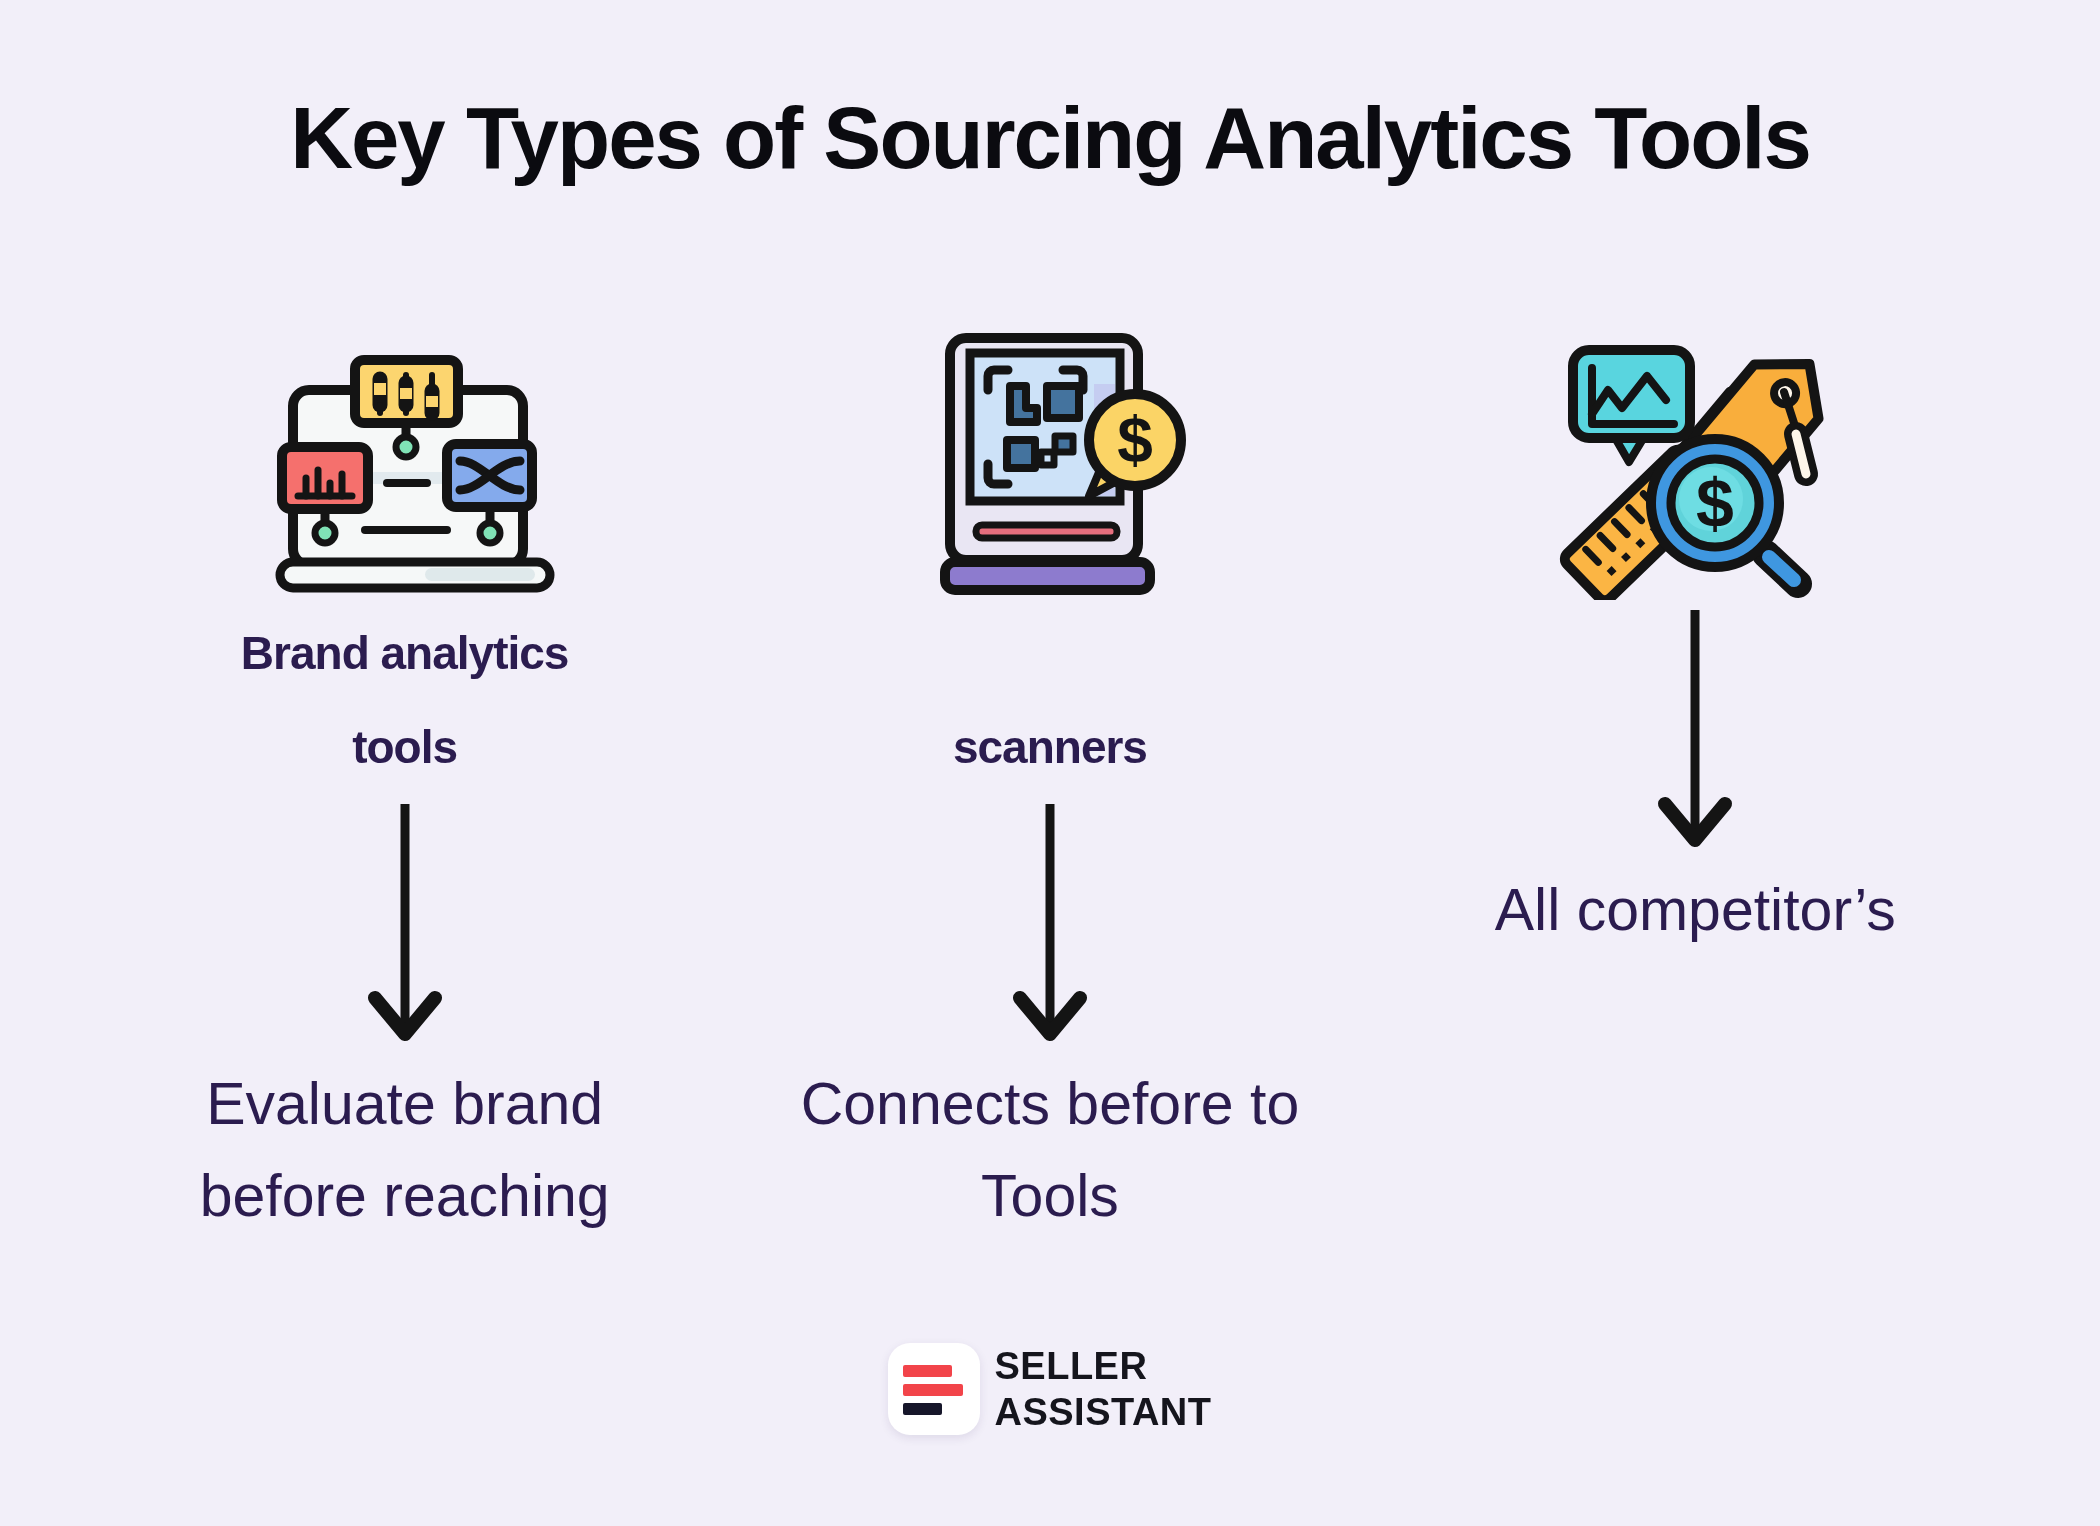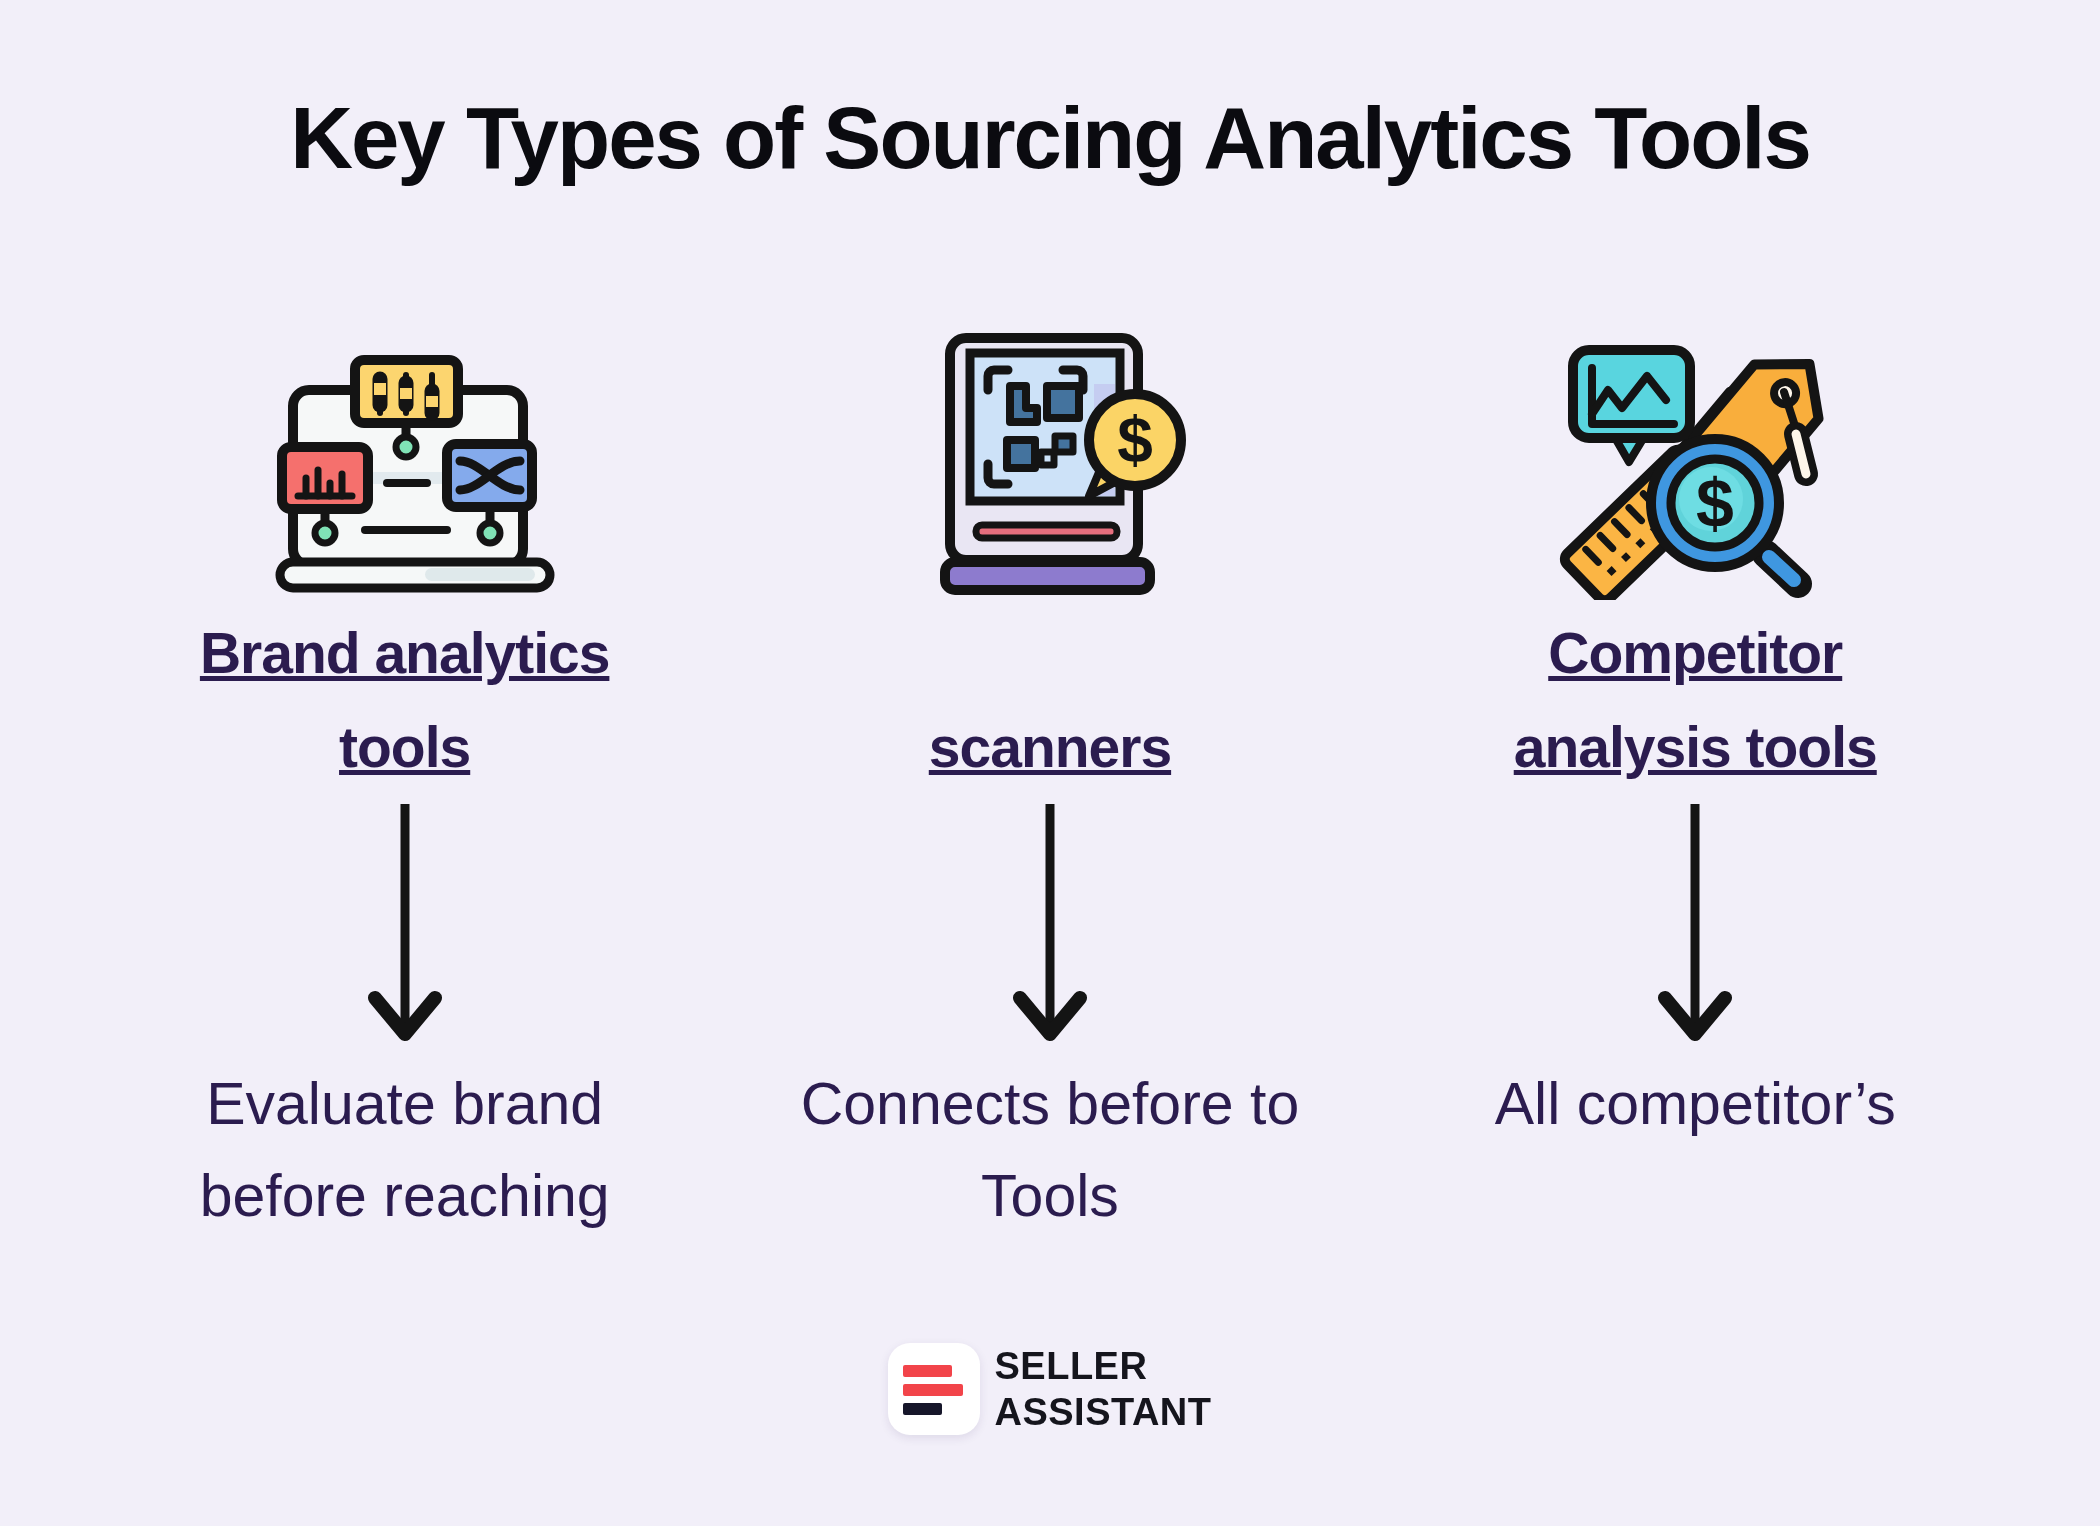--- a/index.html
+++ b/index.html
@@ -35,27 +35,26 @@
     align-items: center;
   }
   .icon-wrap {
     height: 272px;
     display: flex;
     align-items: flex-end;
     justify-content: center;
   }
   .label {
     margin: 6px 0 0;
-    font-size: 57px;
+    font-size: 46px;
     font-weight: 700;
     line-height: 94px;
     color: #2b1c4f;
     text-align: center;
     letter-spacing: -1px;
-    text-decoration: underline;
   }
   .arrow-wrap {
     height: 250px;
     margin-top: 6px;
     display: flex;
     justify-content: center;
   }
   .desc {
     margin: 8px 16px 0;
     font-size: 59px;
@@ -252,24 +251,20 @@
           <g>
             <line x1="236" y1="226" x2="268" y2="256" stroke="#141414" stroke-width="28" stroke-linecap="round"></line>
             <line x1="239" y1="229" x2="264" y2="252" stroke="#3f97e0" stroke-width="14" stroke-linecap="round"></line>
             <circle cx="185" cy="175" r="64" fill="#3f97e0" stroke="#141414" stroke-width="10"></circle>
             <circle cx="185" cy="175" r="44" fill="#60d3da" stroke="#141414" stroke-width="9"></circle>
             <circle cx="181" cy="171" r="32" fill="#6edde3"></circle>
             <text x="185" y="199" text-anchor="middle" font-size="68" font-weight="bold" fill="#141414">$</text>
           </g>
         </svg>
       </div>
-      <h2 class="label">
-        <span>Competitor</span><br>
-        <span>analysis tools</span>
-      </h2>
       <div class="arrow-wrap">
         <svg width="84" height="250" viewBox="0 0 84 250">
           <line x1="42" y1="4" x2="42" y2="230" stroke="#141414" stroke-width="9"></line>
           <polyline points="12,198 42,234 72,198" fill="none" stroke="#141414" stroke-width="14" stroke-linecap="round" stroke-linejoin="round"></polyline>
         </svg>
       </div>
       <p class="desc">
         <span>All competitor’s</span><br>
       </p>
     </section>

